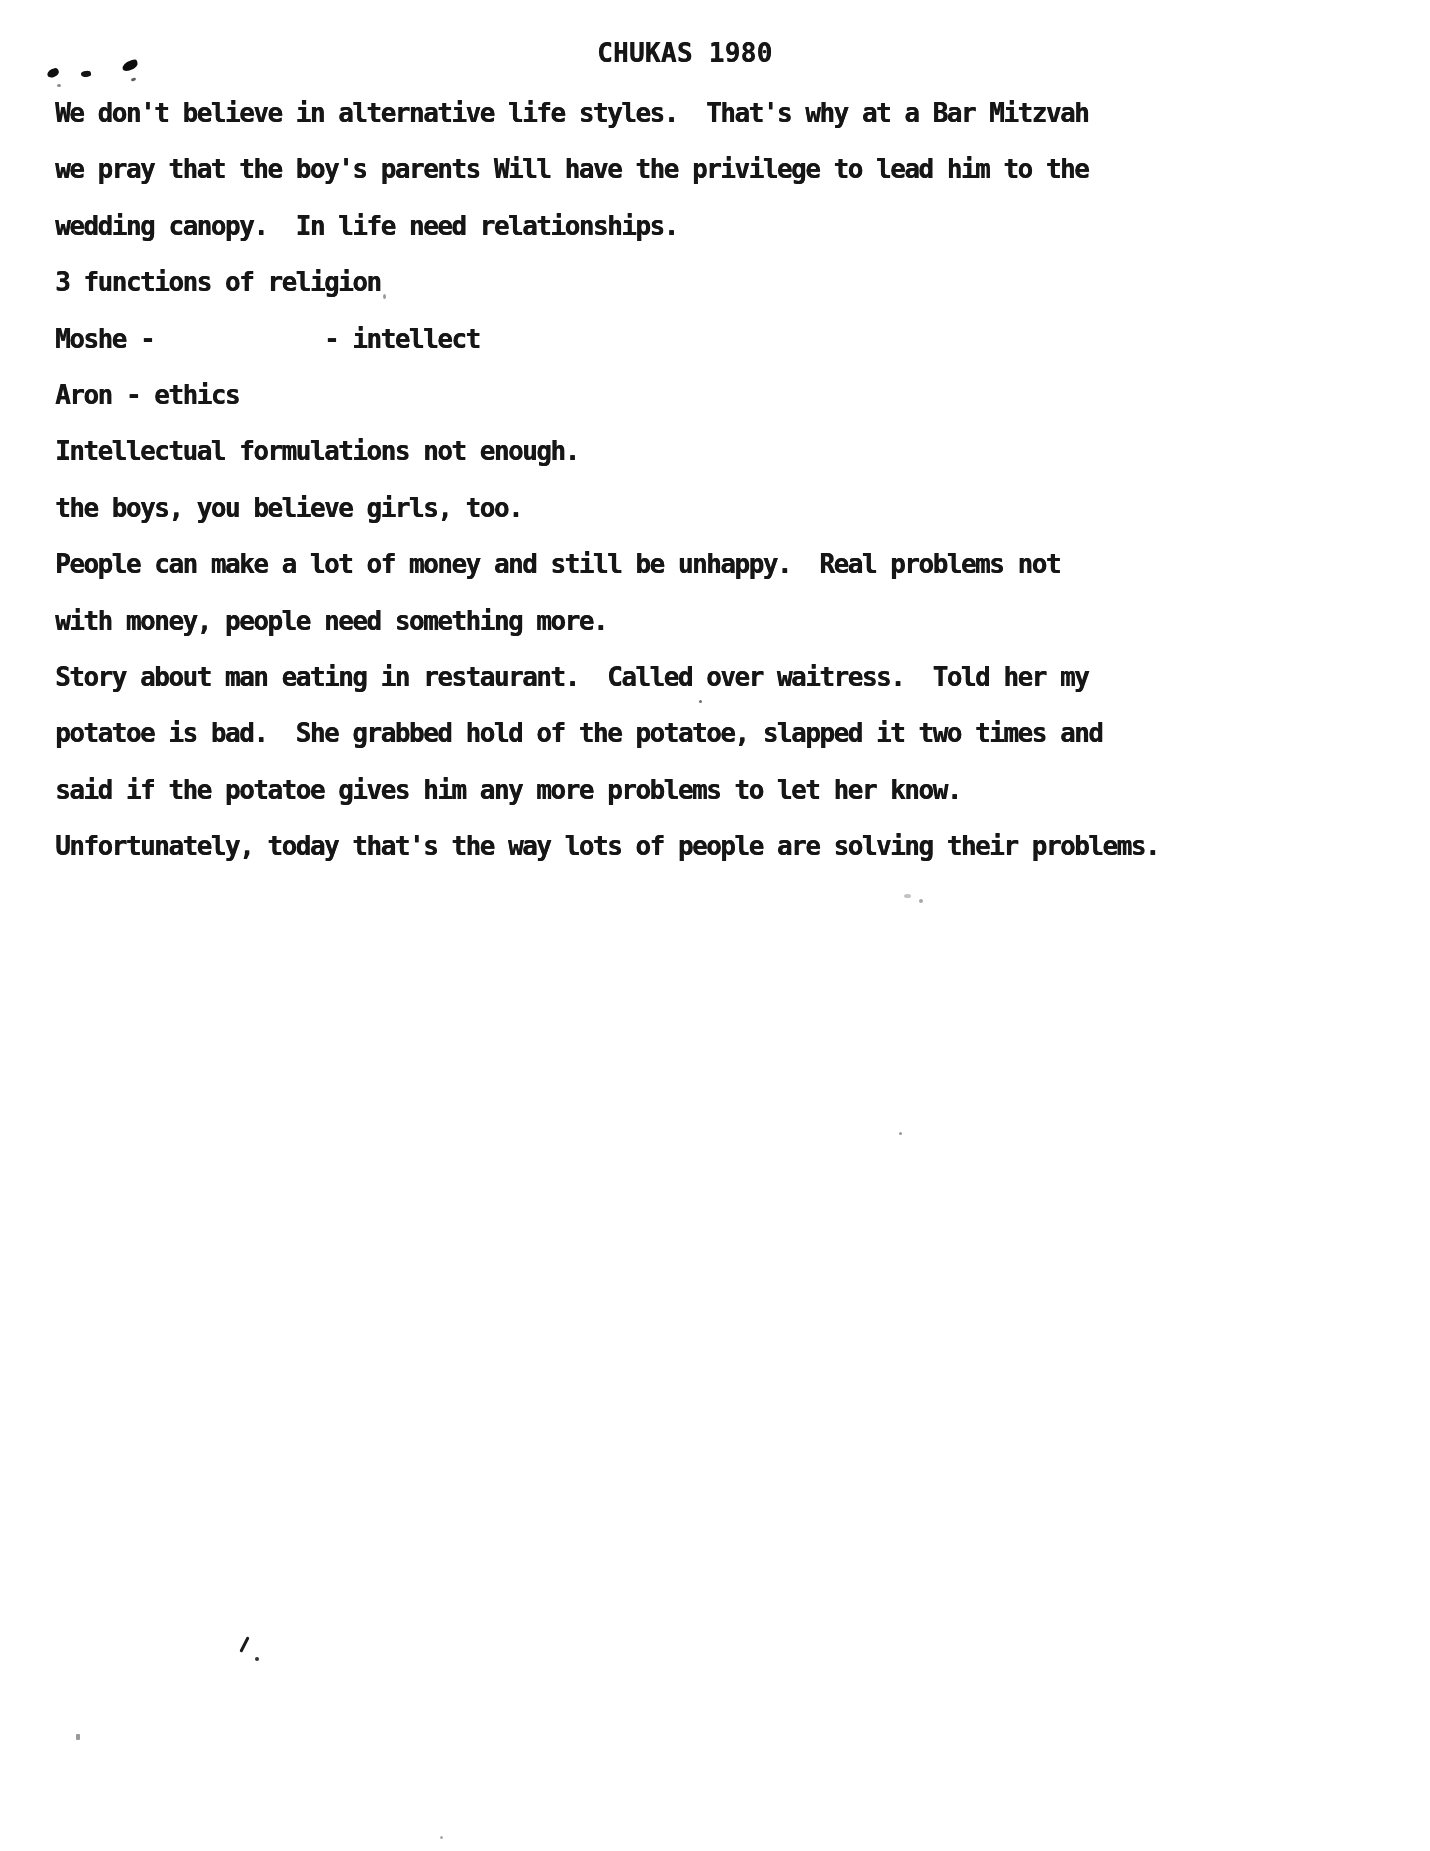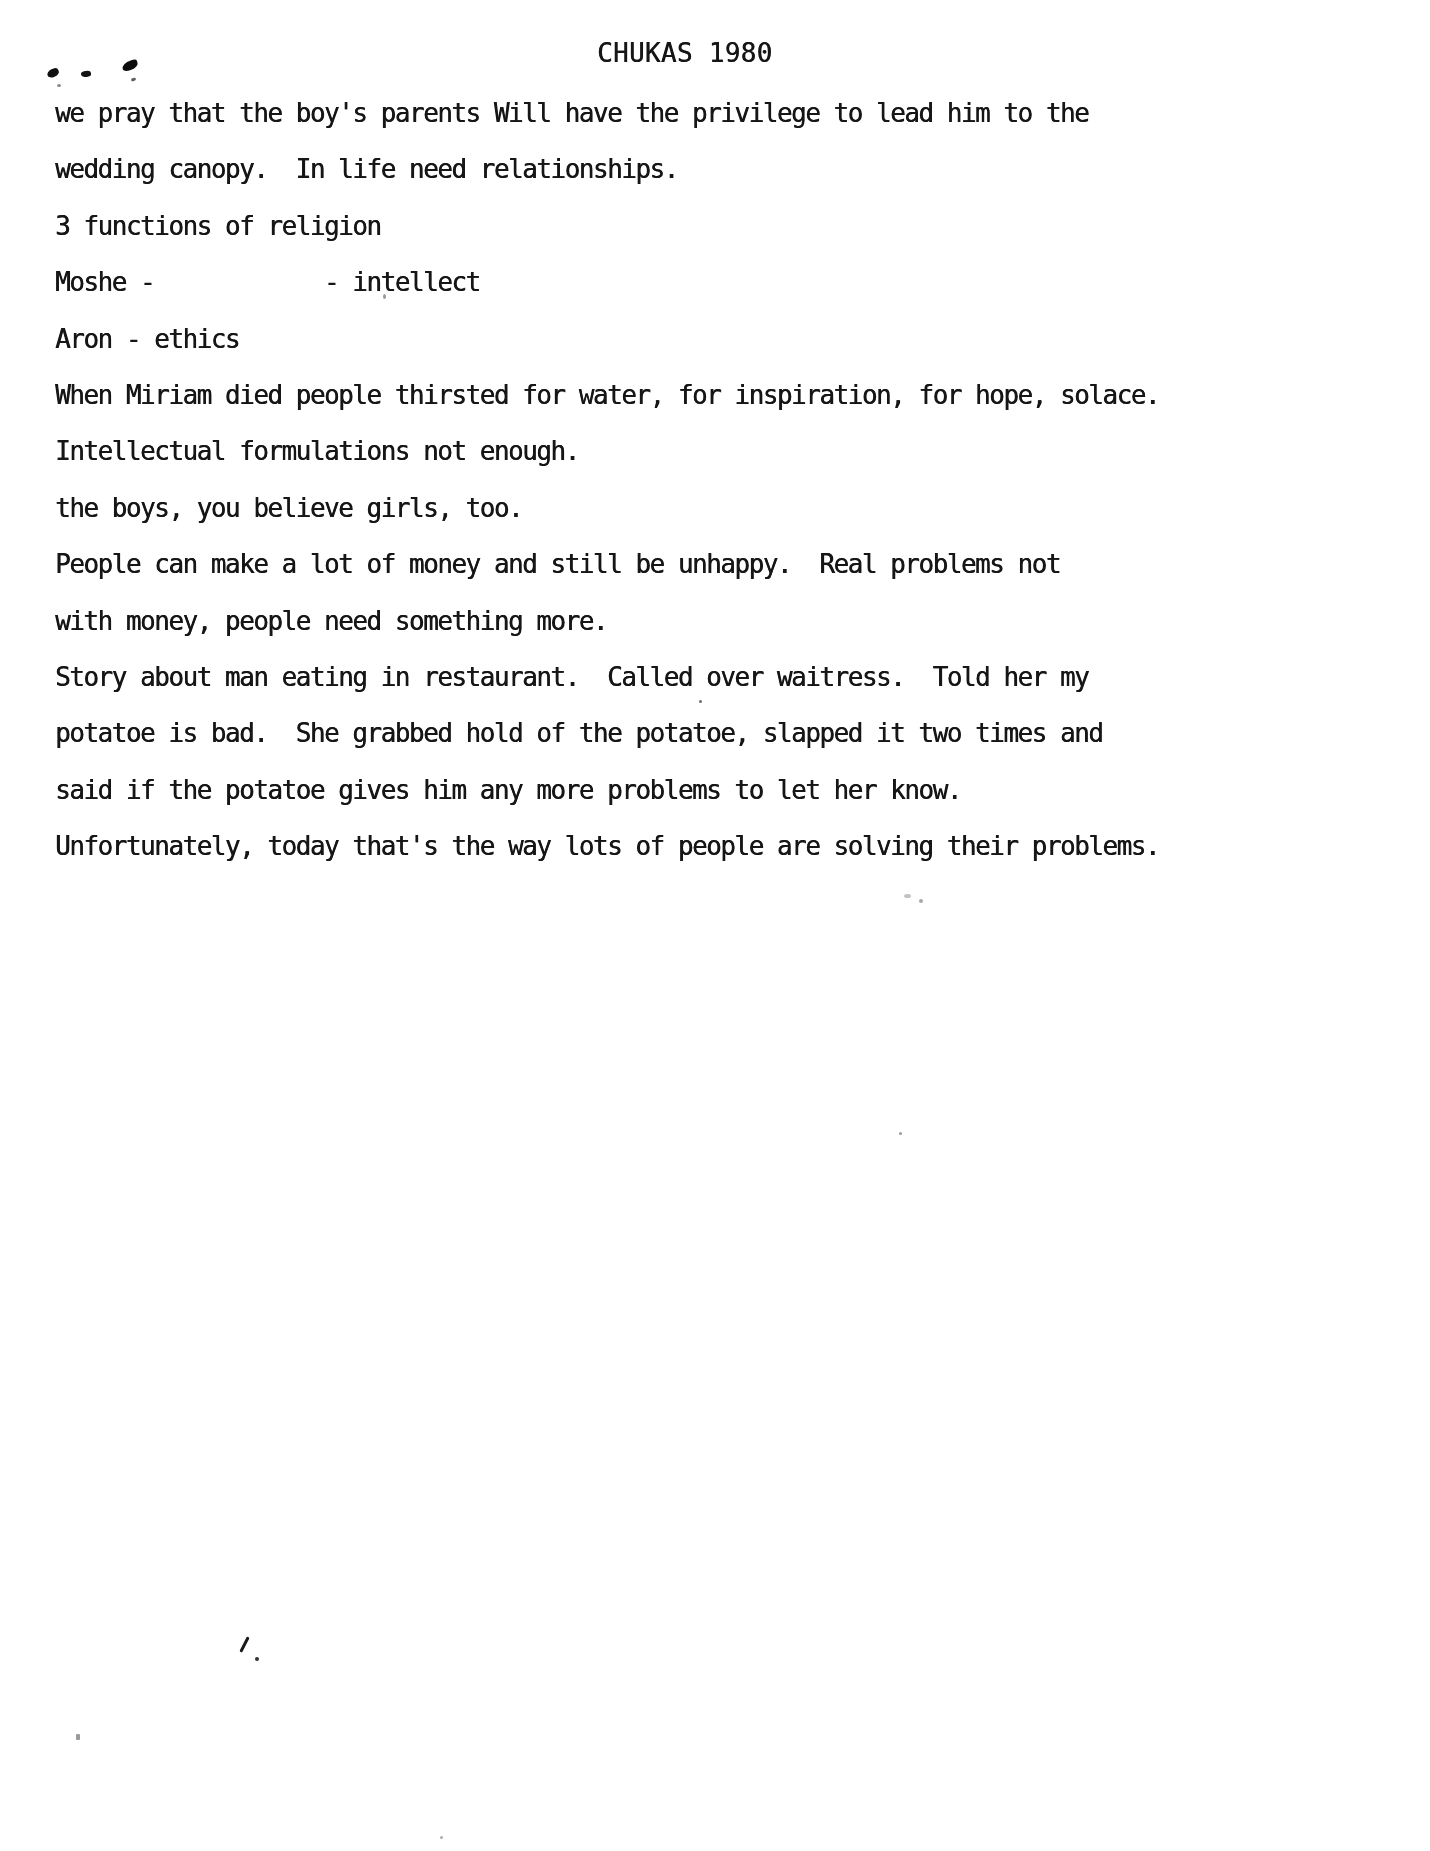--- a/index.html
+++ b/index.html
@@ -12,20 +12,21 @@
     width: 1430px;
     height: 1851px;
     overflow: hidden;
     font-family: "DejaVu Sans Mono", "Liberation Mono", monospace;
     color: #161616;
   }
   .page {
     position: absolute;
     inset: 0;
     background: #ffffff;
+    font-weight: bold;
   }
   .doc-title {
     position: absolute;
     left: 597px;
     top: 38px;
     font-size: 26px;
     letter-spacing: 0.3px;
     white-space: pre;
     text-shadow: 0.4px 0 0 currentColor;
   }
@@ -71,26 +72,26 @@
   .mark-low-b { left: 440px; top: 1836px; width: 3px; height: 3px; background:#ababab; }
 </style>
 </head>
 <body>
 
 <div class="page">
 
   <div class="doc-title">CHUKAS 1980</div>
 
   <div class="body-text">
+    <div class="text-line">We don't believe in alternative life styles.  That's why at a Bar Mitzvah</div>
     <div class="text-line">we pray that the boy's parents Will have the privilege to lead him to the</div>
     <div class="text-line">wedding canopy.  In life need relationships.</div>
     <div class="text-line">3 functions of religion</div>
     <div class="text-line">Moshe -            - intellect</div>
     <div class="text-line">Aron - ethics</div>
-    <div class="text-line">When Miriam died people thirsted for water, for inspiration, for hope, solace.</div>
     <div class="text-line">Intellectual formulations not enough.</div>
     <div class="text-line">the boys, you believe girls, too.</div>
     <div class="text-line">People can make a lot of money and still be unhappy.  Real problems not</div>
     <div class="text-line">with money, people need something more.</div>
     <div class="text-line">Story about man eating in restaurant.  Called over waitress.  Told her my</div>
     <div class="text-line">potatoe is bad.  She grabbed hold of the potatoe, slapped it two times and</div>
     <div class="text-line">said if the potatoe gives him any more problems to let her know.</div>
     <div class="text-line">Unfortunately, today that's the way lots of people are solving their problems.</div>
   </div>
 

